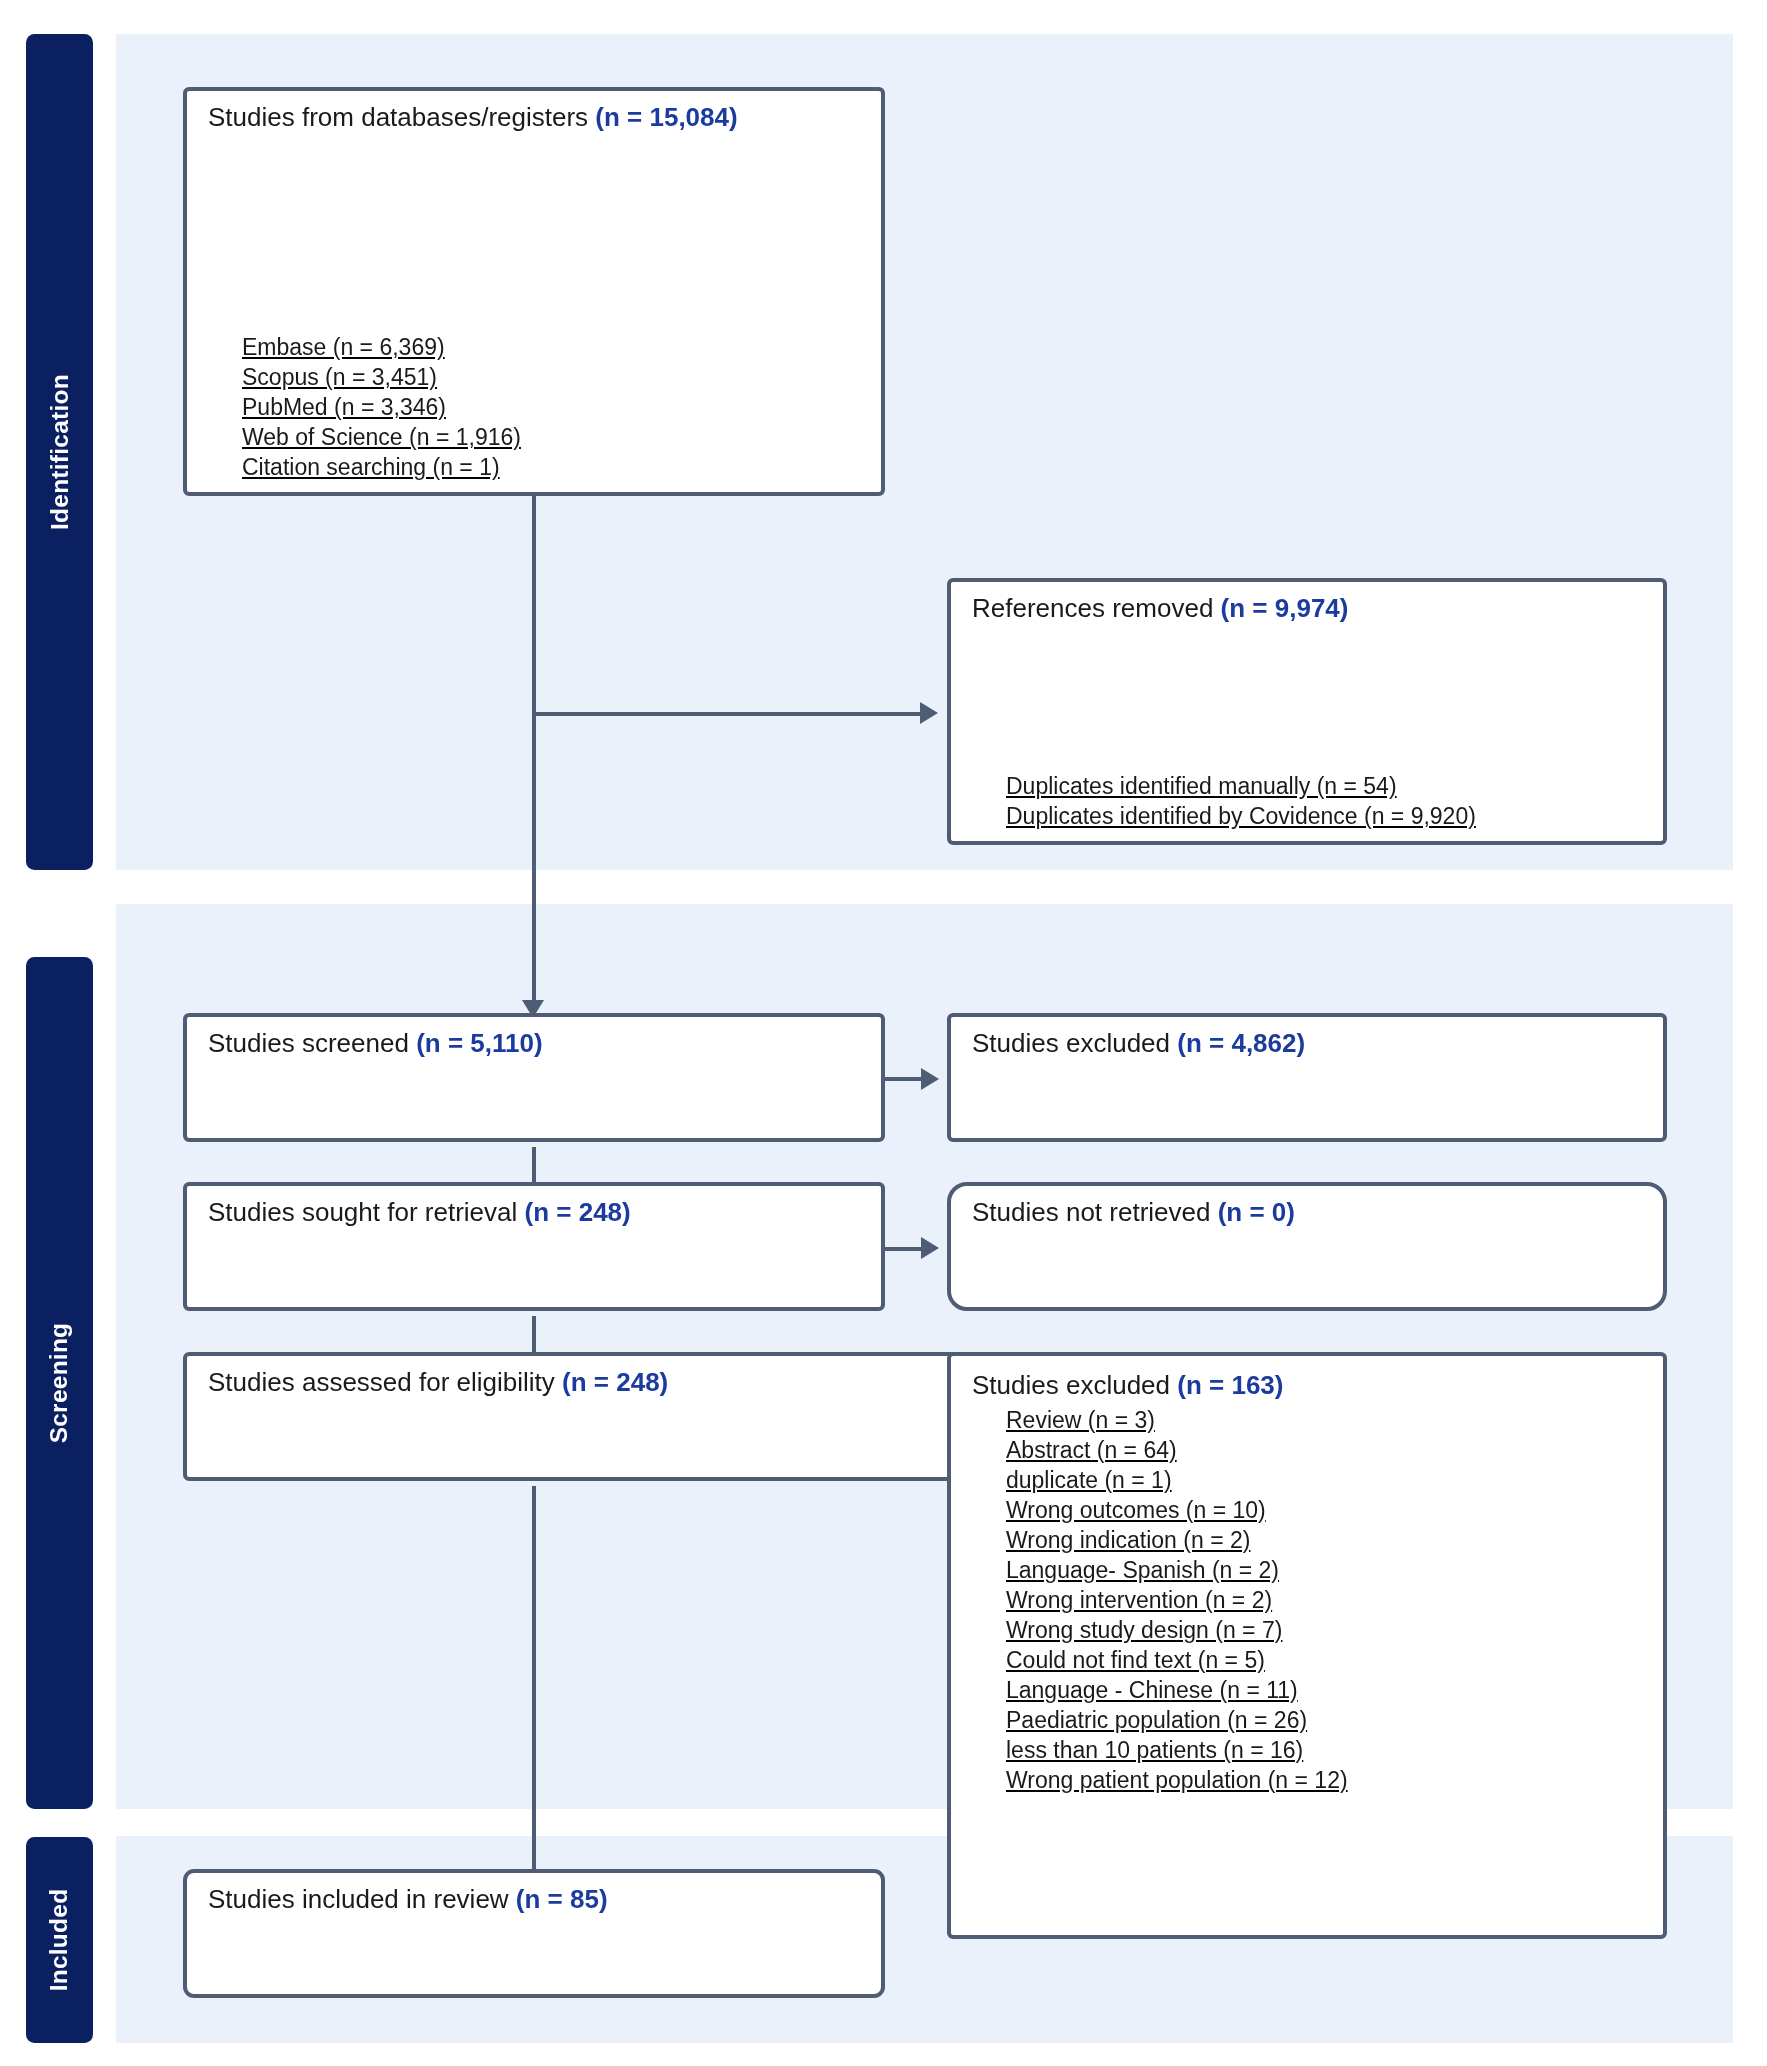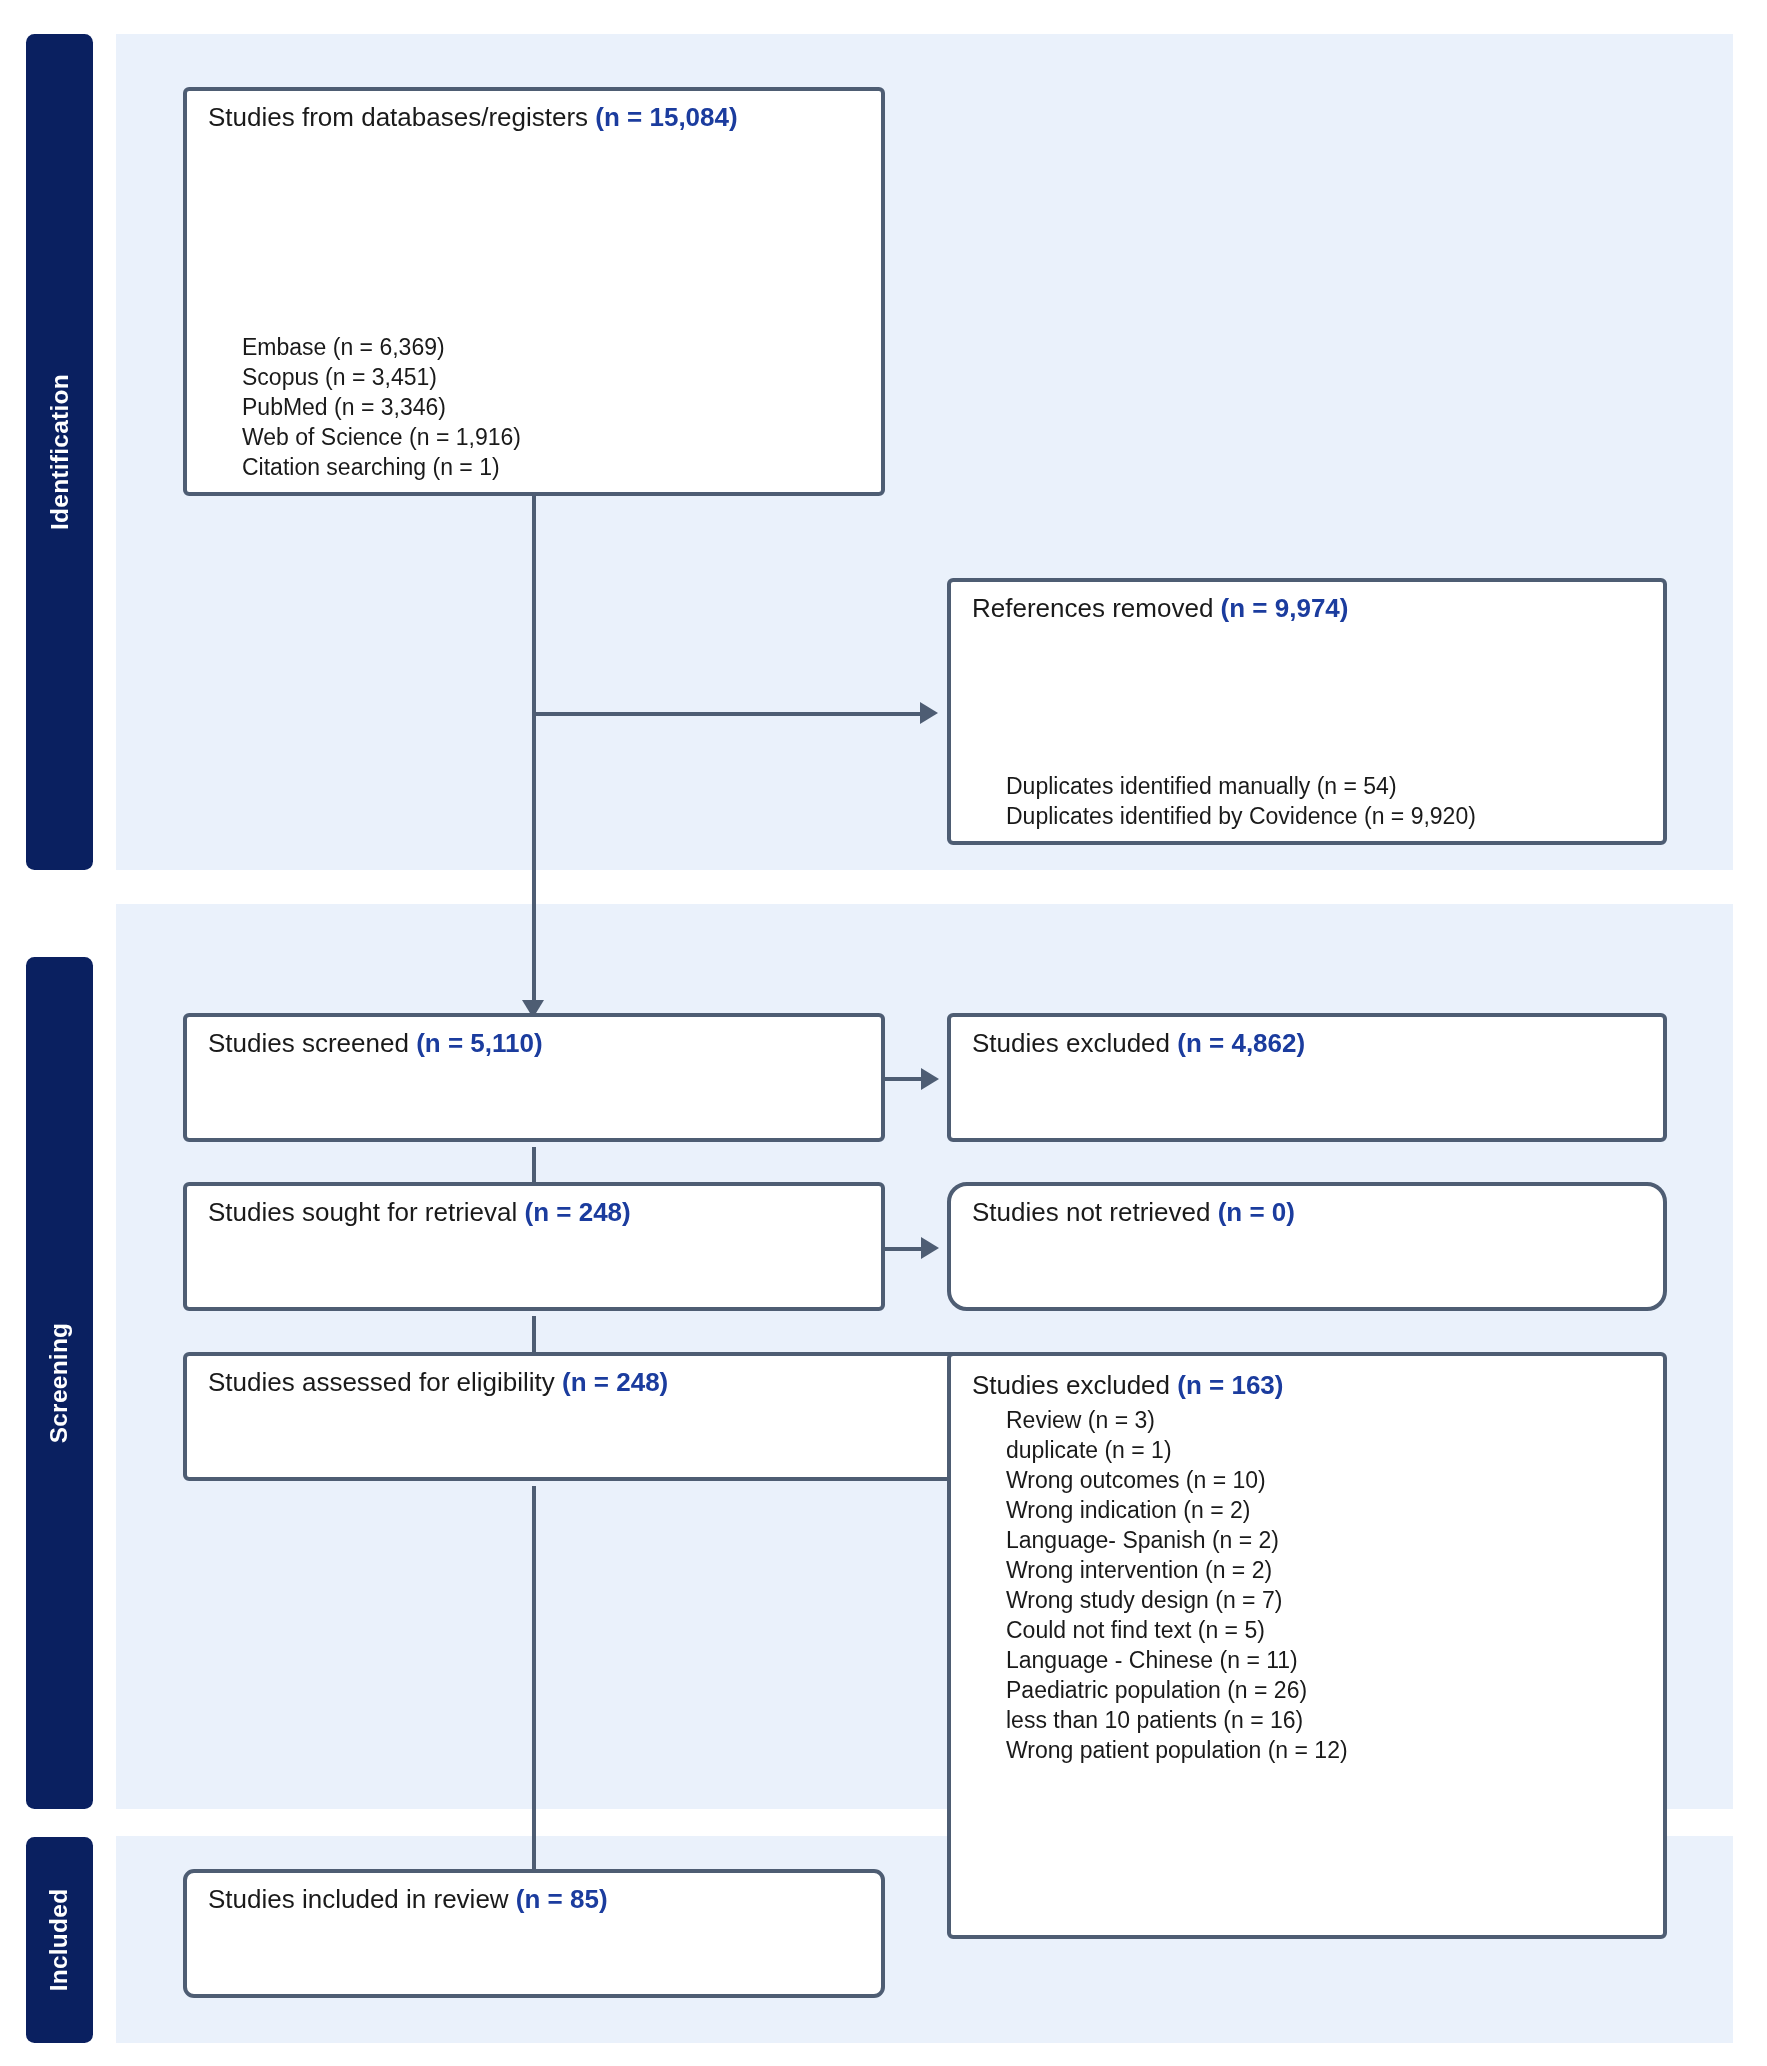--- a/index.html
+++ b/index.html
@@ -59,20 +59,21 @@
     white-space:nowrap;
   }
   .box .hdr .n{
     color:#1b3c9e;
     font-weight:bold;
   }
   .box ul{
     list-style:none;
     margin:2.4px 0 0 0;
     padding:0 0 0 34px;
+    text-decoration:underline;
   }
   .box ul li{
     font-size:23px;
     color:#1a1a1a;
     line-height:1.305;
     white-space:nowrap;
   }
 
   
   .vline{
@@ -195,20 +196,21 @@
       <span>Studies assessed for eligibility </span><span class="n">(n = 248)</span>
     </div>
   </div>
 
   <div class="box" style="left:947px; top:1352px; width:720px; height:587px; justify-content:flex-start; padding-top:13.4px;">
     <div class="hdr">
       <span>Studies excluded </span><span class="n">(n = 163)</span>
     </div>
     <ul>
       <li>Review (n = 3)</li>
+      <li>Abstract (n = 64)</li>
       <li>duplicate (n = 1)</li>
       <li>Wrong outcomes (n = 10)</li>
       <li>Wrong indication (n = 2)</li>
       <li>Language- Spanish (n = 2)</li>
       <li>Wrong intervention (n = 2)</li>
       <li>Wrong study design (n = 7)</li>
       <li>Could not find text (n = 5)</li>
       <li>Language - Chinese (n = 11)</li>
       <li>Paediatric population (n = 26)</li>
       <li>less than 10 patients (n = 16)</li>

